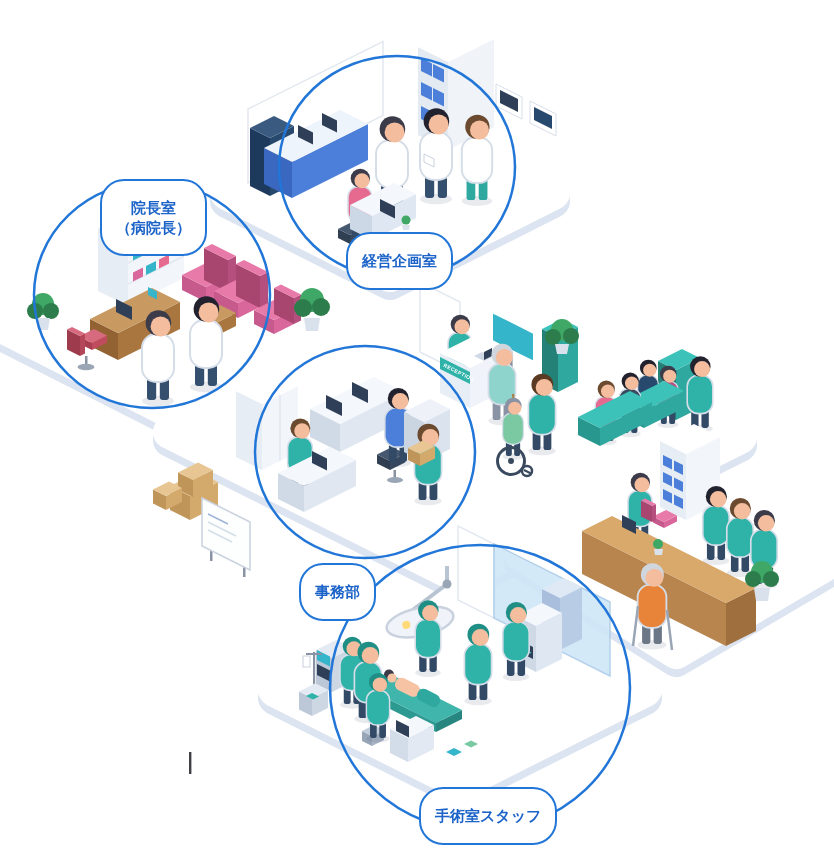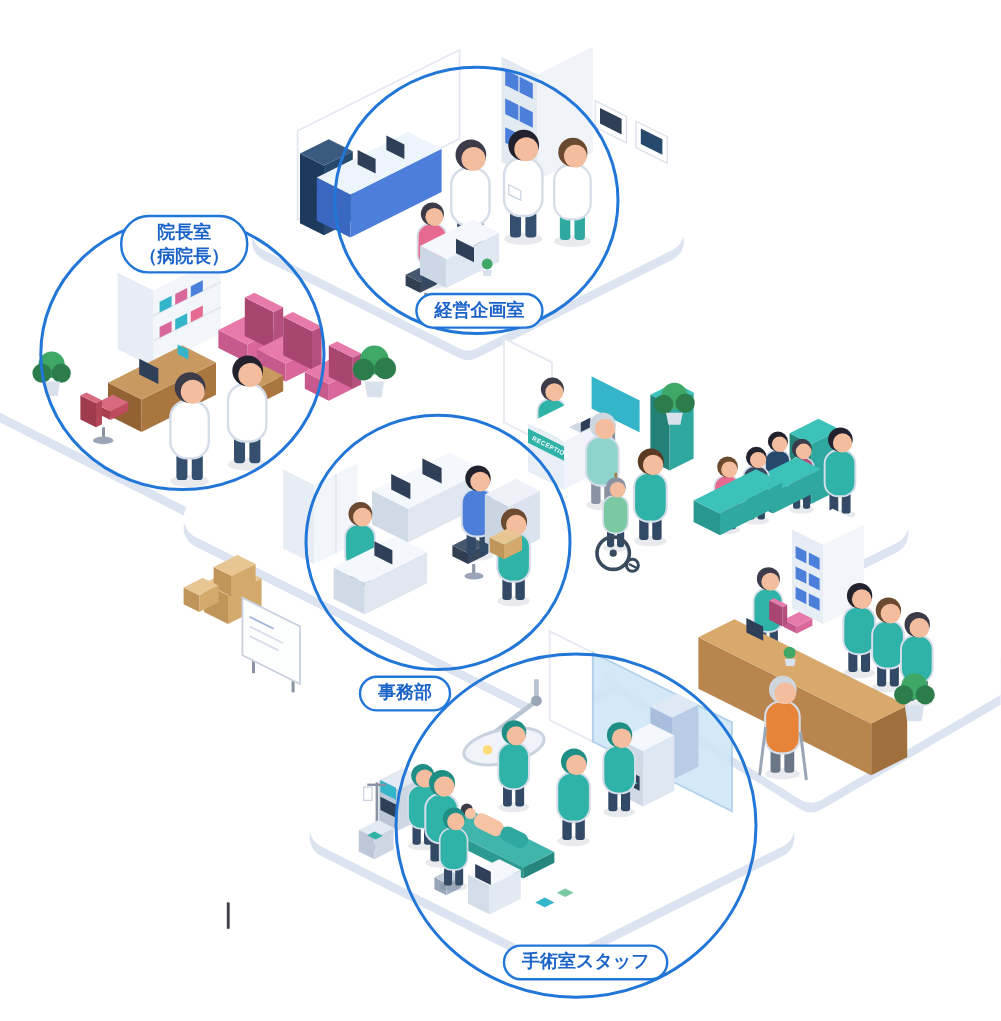--- a/index.html
+++ b/index.html
@@ -3,21 +3,21 @@
 <meta charset="utf-8">
 <style>
   html,body{margin:0;padding:0;background:#ffffff;}
   .stage{position:relative;width:834px;height:851px;background:#ffffff;overflow:hidden;
          font-family:"Liberation Sans","DejaVu Sans",sans-serif;}
   .stage svg{position:absolute;left:0;top:0;}
   .plate-side{fill:#dbe4f0;stroke:#dbe4f0;stroke-width:34;stroke-linejoin:round;}
   .plate-top{fill:#ffffff;stroke:#ffffff;stroke-width:34;stroke-linejoin:round;}
   .wall{fill:#ffffff;stroke:#e4e9f1;stroke-width:1.5;}
   .bubble{position:absolute;z-index:5;background:#ffffff;border:2.5px solid #2176d8;color:#1b63c8;
-          font-weight:700;font-size:15px;line-height:1.3;padding:3px 14px;border-radius:24px;
+          font-weight:700;font-size:15px;line-height:1.3;padding:17px 14px;border-radius:24px;
           text-align:center;white-space:nowrap;}
   .sign{font-size:5.2px;font-weight:700;fill:#ffffff;letter-spacing:0.4px;}
 </style>
 </head>
 <body>
 
 <div class="stage">
 <svg width="834" height="851" viewBox="0 0 834 851">
   <defs>
     <g id="person">
@@ -448,16 +448,16 @@
     <ellipse cx="480" cy="688" rx="150" ry="143"></ellipse>
   </g>
 
   <rect x="189" y="752" width="2.4" height="22" fill="#3f3f46"></rect>
 </svg>
 
   <div class="bubble" style="left:100px;top:179px;">
     <div>院長室</div>
     <div>（病院長）</div>
   </div>
-  <div class="bubble" style="left:346px;top:244px;">経営企画室</div>
+  <div class="bubble" style="left:346px;top:232px;">経営企画室</div>
   <div class="bubble" style="left:299px;top:524px;margin-top:39px;">事務部</div>
   <div class="bubble" style="left:419px;top:787px;">手術室スタッフ</div>
 </div>
 
 </body></html>

